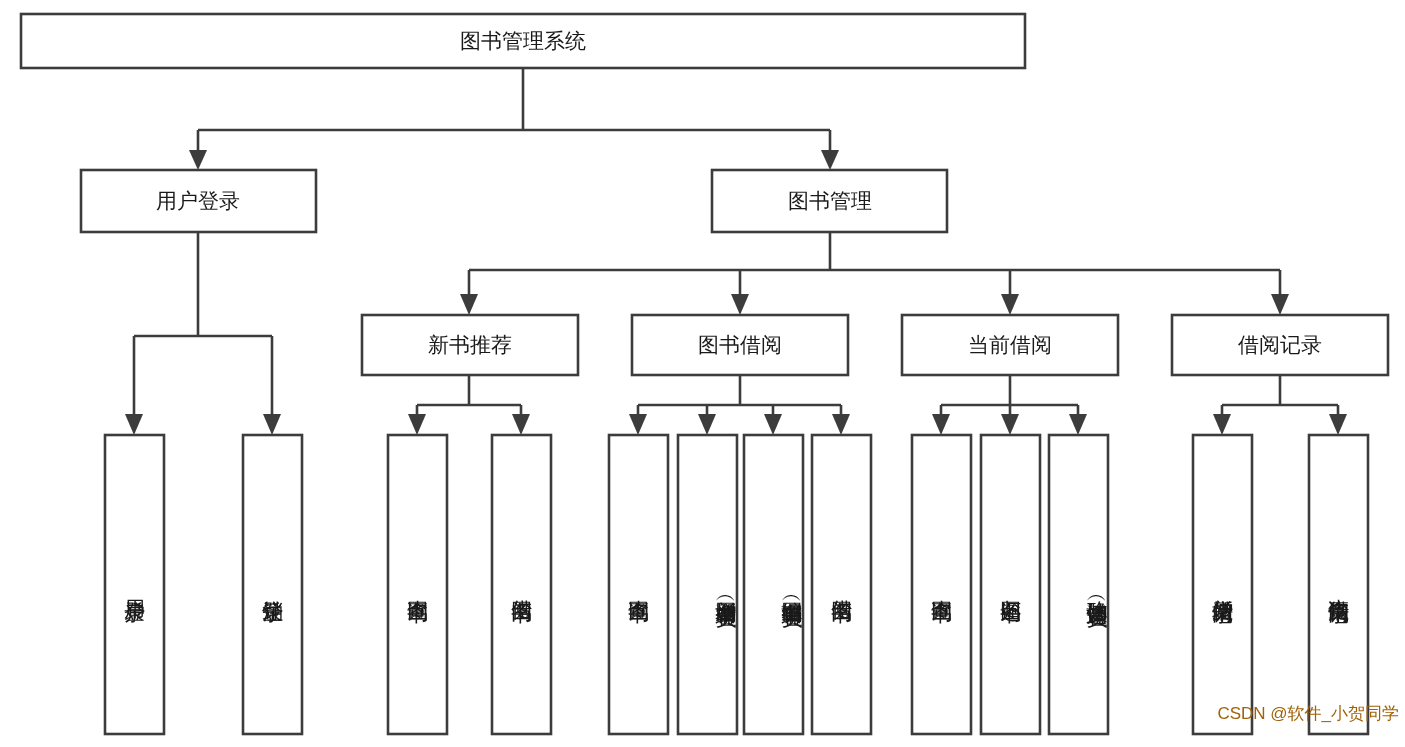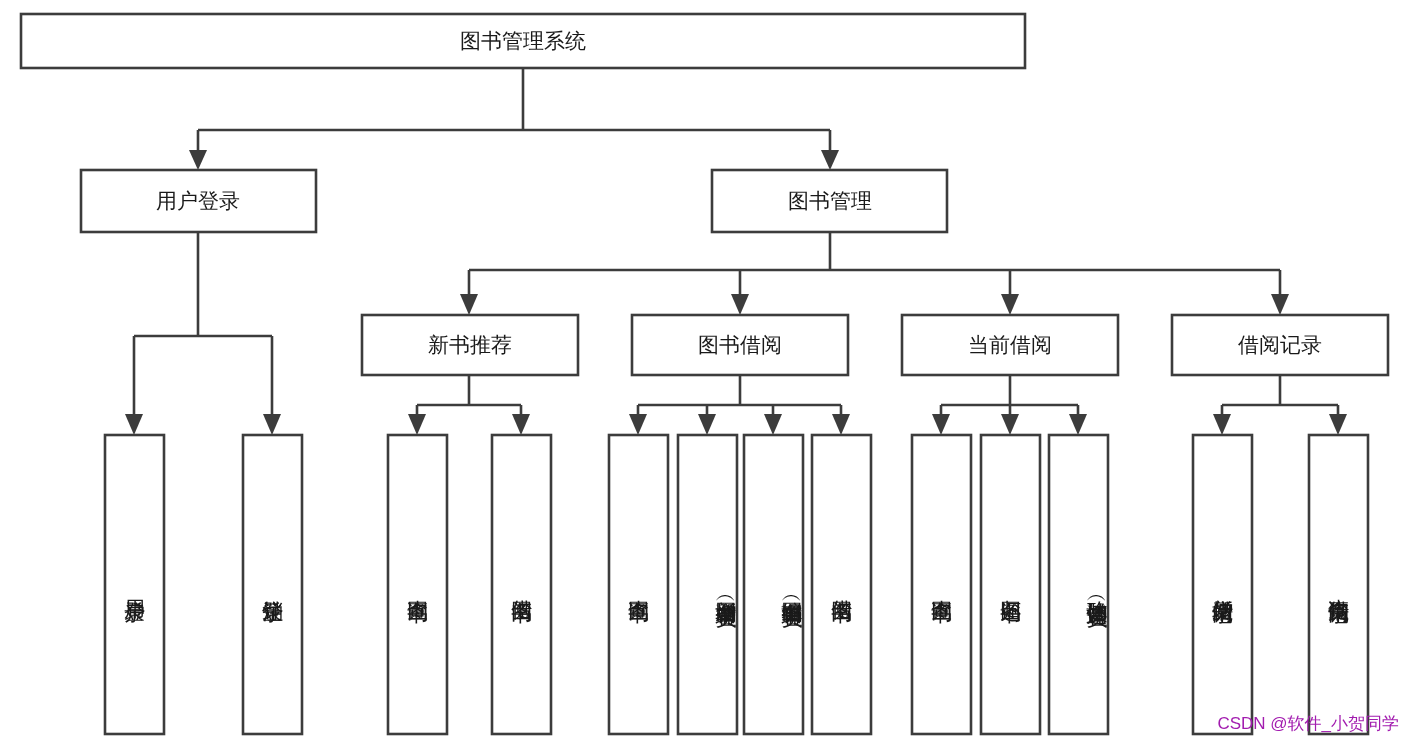--- a/index.html
+++ b/index.html
@@ -60,24 +60,24 @@
     letter-spacing: 1px;
     display: flex;
     align-items: center;
     justify-content: center;
     white-space: nowrap;
     user-select: none;
   }
   .watermark {
     position: absolute;
     right: 6px;
-    bottom: 12px;
+    bottom: 22px;
     font-family: "Liberation Sans", "DejaVu Sans", sans-serif;
     font-size: 17px;
-    color: #a21caf;
+    color: #a16207;
     white-space: nowrap;
     user-select: none;
   }
 </style>
 </head>
 <body>
 
 <div id="diagram-root">
 
   <svg class="canvas" viewBox="0 0 1405 747">

